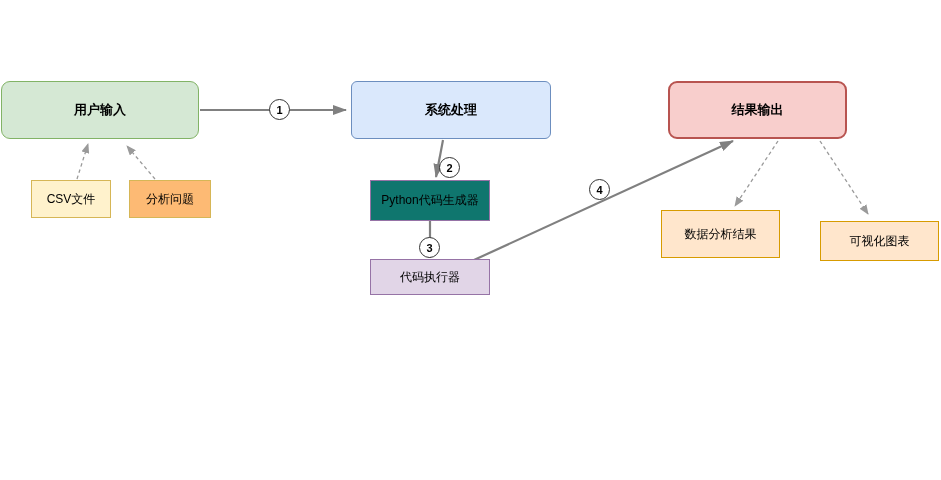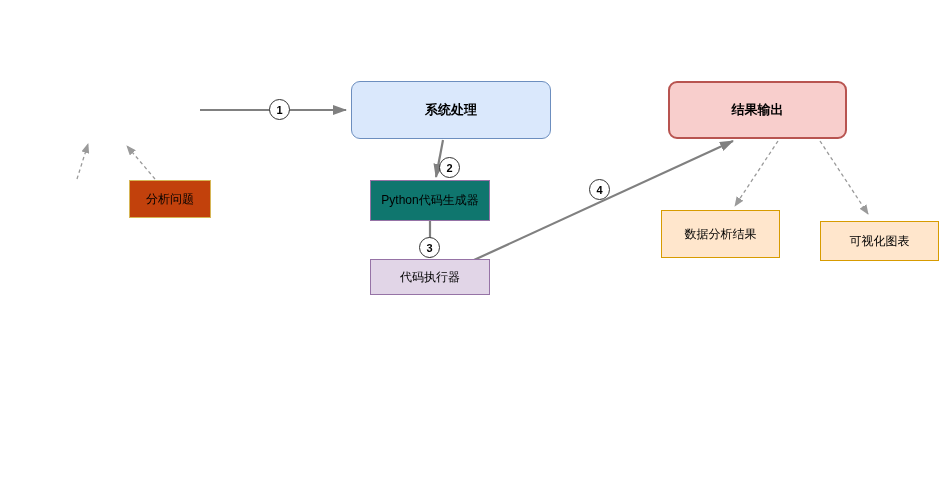--- a/index.html
+++ b/index.html
@@ -90,31 +90,37 @@
     <path class="edge-solid" d="M443,140 L436,177" marker-end="url(#head-solid)" style="stroke: rgb(128, 128, 128);"></path>
     <path class="edge-solid" d="M430,221 L430,258" style="stroke: rgb(128, 128, 128);"></path>
     <path class="edge-solid" d="M474,260 L733,141" marker-end="url(#head-solid)" style="stroke: rgb(128, 128, 128);"></path>
 
     <path class="edge-dashed" d="M77,179 L88,144" marker-end="url(#head-dashed)" style="stroke: rgb(154, 154, 154);"></path>
     <path class="edge-dashed" d="M155,179 L127,146" marker-end="url(#head-dashed)" style="stroke: rgb(154, 154, 154);"></path>
     <path class="edge-dashed" d="M778,141 L735,206" marker-end="url(#head-dashed)" style="stroke: rgb(154, 154, 154);"></path>
     <path class="edge-dashed" d="M820,141 L868,214" marker-end="url(#head-dashed)" style="stroke: rgb(154, 154, 154);"></path>
   </svg>
 
+  <div class="node stage" style="left: 1px; top: 81px; width: 198px; height: 58px; background-color: rgb(213, 232, 212); border-color: rgb(130, 179, 102);">
+    <span>用户输入</span>
+  </div>
 
-  <div class="node stage" style="left: 351px; top: 81px; width: 200px; height: 58px; background-color: rgb(218, 232, 252); border-color: rgb(108, 142, 191);">
+  <div class="node stage" style="left: 351px; top: 81px; width: 200px; height: 58px; background-color: rgb(218, 232, 252); border-color: rgb(108, 142, 191); border-radius: 6px;">
     <span>系统处理</span>
   </div>
 
   <div class="node stage output-stage" style="left: 668px; top: 81px; width: 179px; height: 58px; background-color: rgb(248, 206, 204); border-color: rgb(184, 84, 80);">
     <span>结果输出</span>
   </div>
 
+  <div class="node item" style="left: 31px; top: 180px; width: 80px; height: 38px; background-color: rgb(255, 242, 204); border-color: rgb(214, 182, 86);">
+    <span>CSV文件</span>
+  </div>
 
-  <div class="node item" style="left: 129px; top: 180px; width: 82px; height: 38px; background-color: #c2410c; border-color: rgb(214, 182, 86);">
+  <div class="node item" style="left: 129px; top: 180px; width: 82px; height: 38px; background-color: #fdba74; border-color: rgb(214, 182, 86);">
     <span>分析问题</span>
   </div>
 
   <div class="node item" style="left: 370px; top: 180px; width: 120px; height: 41px; background-color: #0f766e; border-color: rgb(150, 115, 166);">
     <span>Python代码生成器</span>
   </div>
 
   <div class="node item" style="left: 370px; top: 259px; width: 120px; height: 36px; background-color: rgb(225, 213, 231); border-color: rgb(150, 115, 166);">
     <span>代码执行器</span>
   </div>

